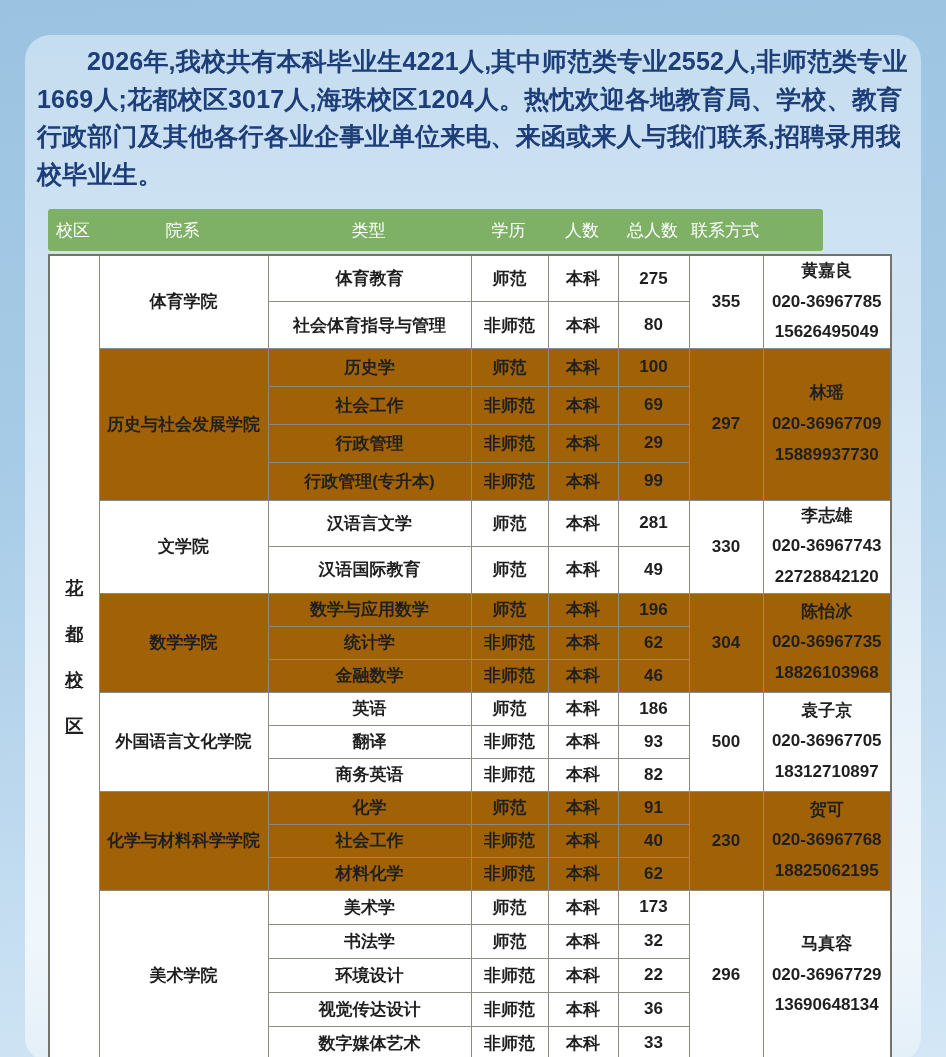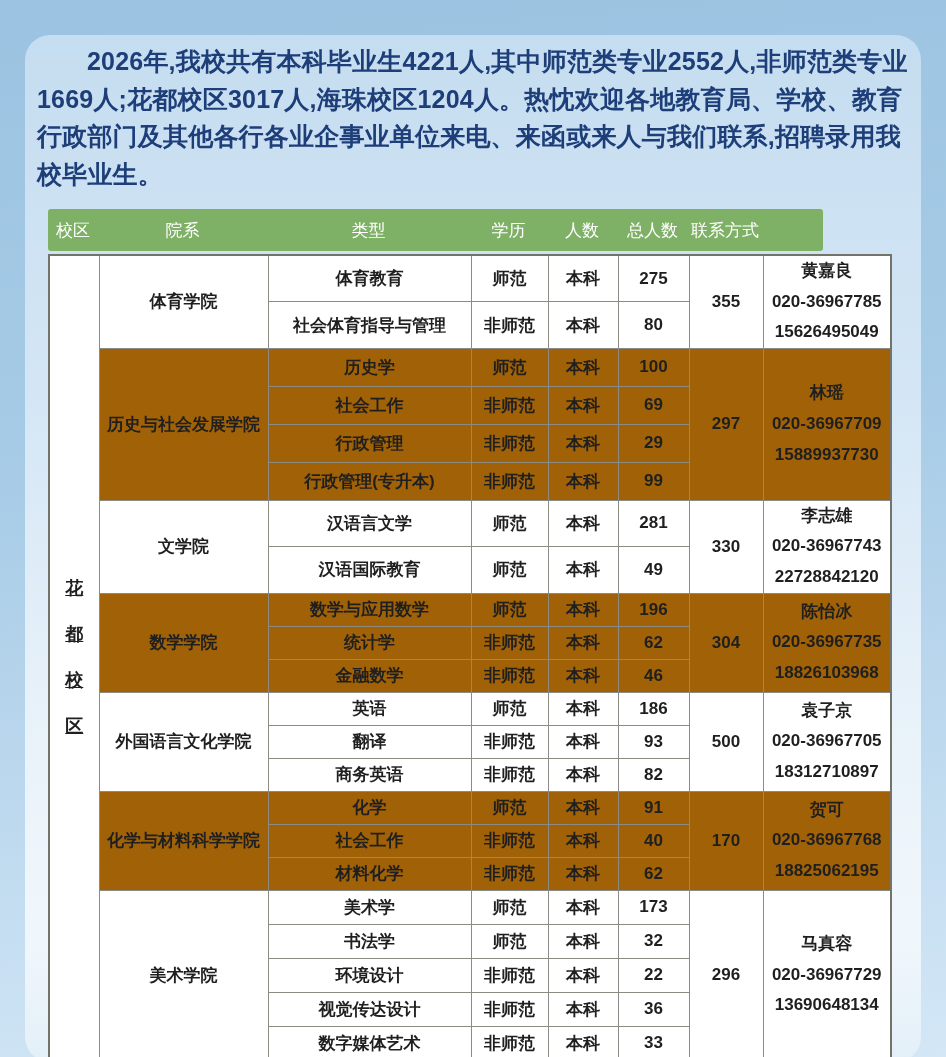--- a/index.html
+++ b/index.html
@@ -237,21 +237,21 @@
             <td>非师范</td>
             <td>本科</td>
             <td>82</td>
           </tr>
           <tr class="g5 green-group">
             <td rowspan="3">化学与材料科学学院</td>
             <td>化学</td>
             <td>师范</td>
             <td>本科</td>
             <td>91</td>
-            <td rowspan="3">170</td>
+            <td rowspan="3">230</td>
             <td rowspan="3">
               <div class="contact-line">贺可</div>
               <div class="contact-line">020-36967768</div>
               <div class="contact-line">18825062195</div>
             </td>
           </tr>
           <tr class="g5 green-group">
             <td>社会工作</td>
             <td>非师范</td>
             <td>本科</td>

